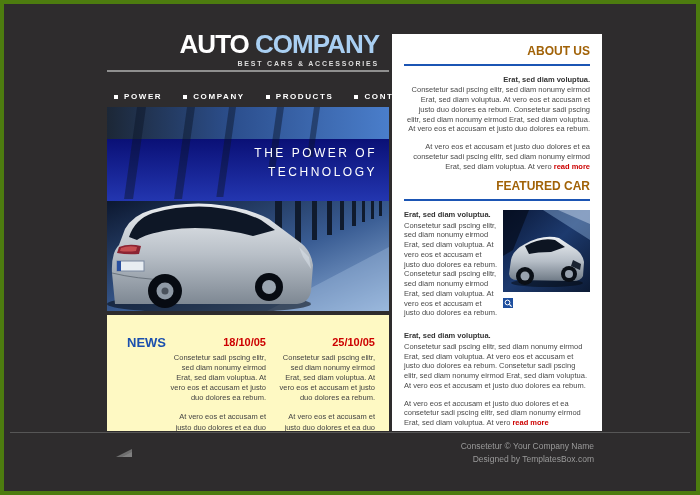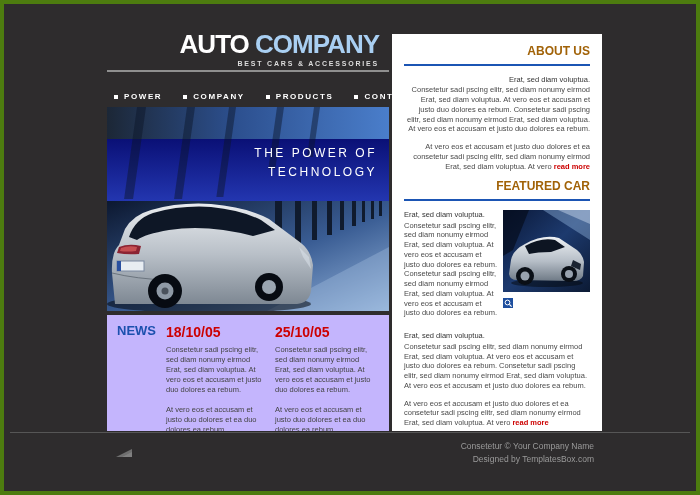--- a/index.html
+++ b/index.html
@@ -16,33 +16,33 @@
   .nav{position:absolute;left:110px;top:88px;width:275px;display:flex;gap:21px;}
   .nav-item{display:flex;align-items:center;gap:6px;color:#ffffff;font-size:8px;
             font-weight:bold;letter-spacing:1.6px;cursor:pointer;white-space:nowrap;}
   .nav-bullet{width:4px;height:4px;background:#ffffff;display:inline-block;flex:none;}
   
   .banner{position:absolute;left:103px;top:103px;width:282px;height:204px;overflow:hidden;}
   .banner svg{display:block;}
   .banner-caption{position:absolute;top:37px;left:0;right:12px;text-align:right;
                   color:#ffffff;font-size:12px;letter-spacing:2.5px;line-height:1.6;}
   
-  .news-panel{position:absolute;left:103px;top:311px;width:282px;height:116px;background:#c4b5fd;
-              box-sizing:border-box;padding:8px 4px 0 10px;display:flex;overflow:hidden;}
+  .news-panel{position:absolute;left:103px;top:311px;width:282px;height:116px;background:#fef9c3;
+              box-sizing:border-box;padding:20px 4px 0 10px;display:flex;overflow:hidden;text-align:right;}
   .news-title{width:49px;flex:none;font-size:13px;font-weight:bold;color:#1b50ae;letter-spacing:0;}
   .news-col{width:100px;flex:none;margin-right:9px;font-size:7.5px;color:#444444;line-height:1.35;}
-  .news-date{color:#cc0000;font-weight:bold;font-size:14px;margin-bottom:3px;}
+  .news-date{color:#cc0000;font-weight:bold;font-size:11px;margin-bottom:3px;}
   .news-col p{margin:0 0 9px 0;}
   
   .right-panel{position:absolute;left:388px;top:30px;width:210px;height:397px;background:#ffffff;
                box-sizing:border-box;padding:10px 12px;font-size:7.5px;color:#4a4a4a;
                line-height:1.3;overflow:hidden;}
   .section-header{font-size:12px;font-weight:bold;color:#a16207;text-align:right;margin:0;}
   .section-rule{height:2px;background:#1b55b4;margin:4px 0 9px 0;}
-  .lead{font-weight:normal;color:#333333;margin:0 0 1px 0;}
+  .lead{font-weight:bold;color:#333333;margin:0 0 1px 0;}
   .par{margin:0 0 8px 0;}
   .align-r{text-align:right;}
   .read-more{color:#cc0000;font-weight:bold;cursor:pointer;}
   .feat-row{display:flex;margin-bottom:5px;}
   .feat-text{width:93px;flex:none;margin-right:6px;}
   .feat-media{width:87px;flex:none;}
   .zoom-btn{display:block;margin-top:3px;width:10px;height:10px;cursor:pointer;border:0;padding:0;background:none;}
   
   .footer-sep{position:absolute;left:6px;right:6px;top:428px;height:1px;background:#565656;}
   .footer{position:absolute;top:436px;right:102px;text-align:right;font-size:8.5px;

